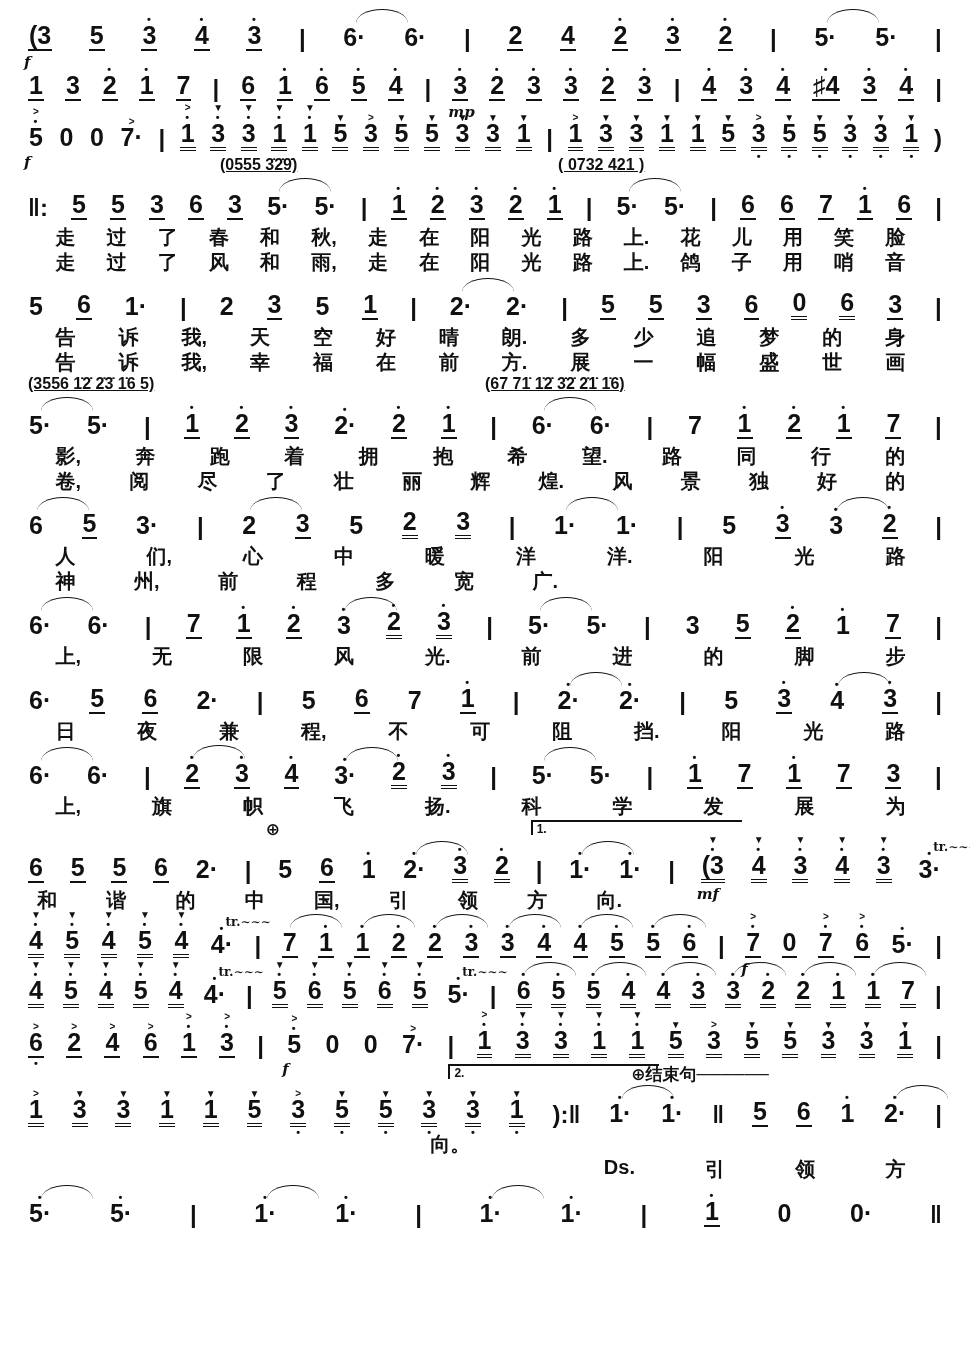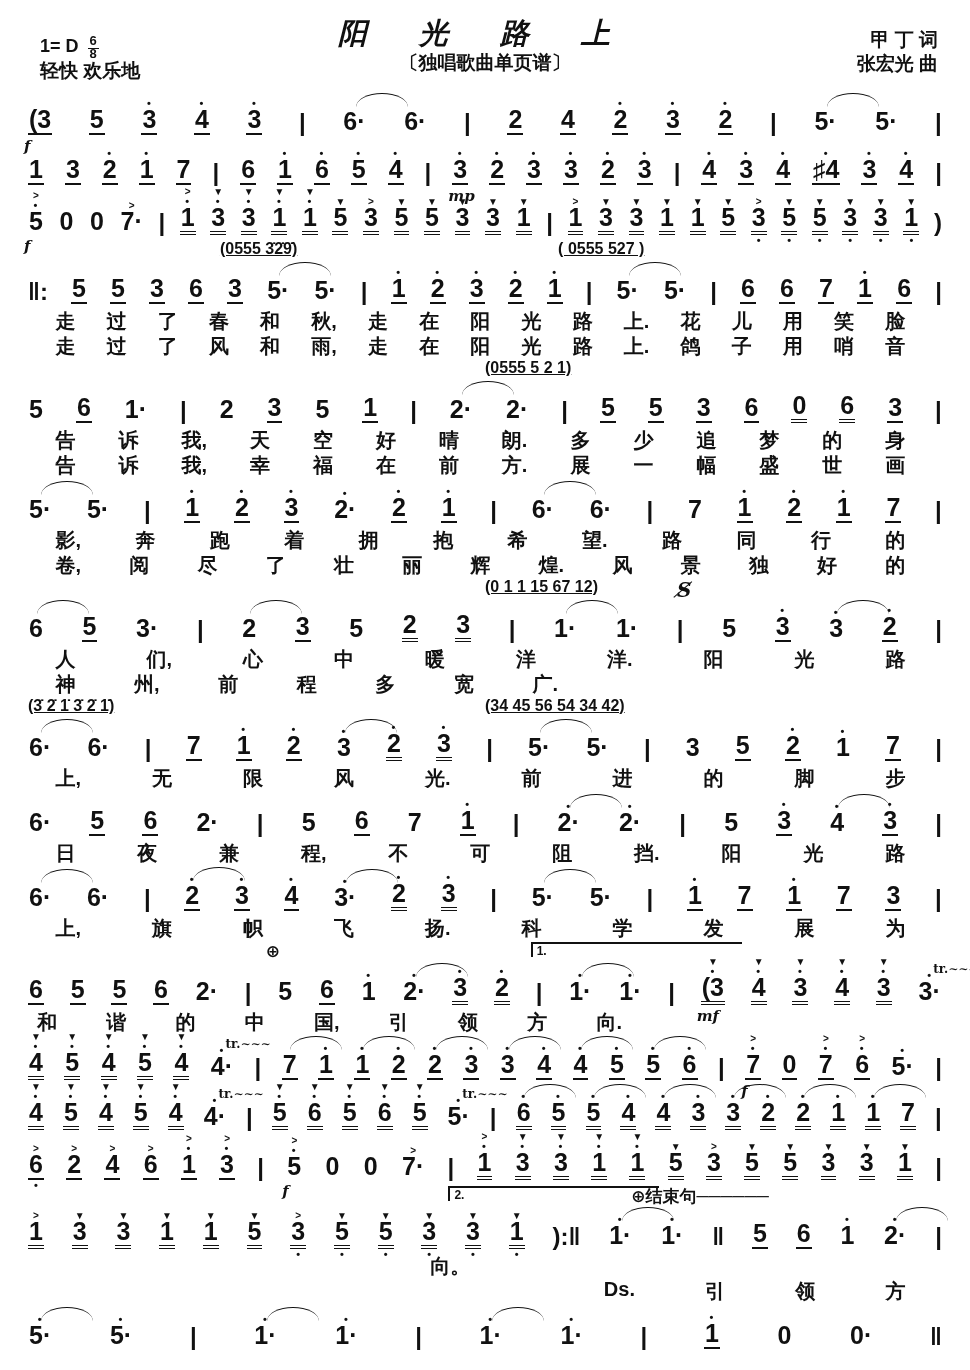--- a/index.html
+++ b/index.html
@@ -53,36 +53,20 @@
        font:bold 12px "DejaVu Serif",serif;}
   .lyr{position:relative;height:24px;font-size:20px;font-weight:bold;margin-top:1px;}
   .seg{position:absolute;top:0;display:flex;justify-content:space-between;
        white-space:nowrap;}
   .seg.nat{display:inline-flex;gap:12px;}
 </style>
 </head>
 <body>
 
 <div id="sheet">
-  <div class="hdr">
-    <div class="keysig">
-      <span>1= D</span>
-      <span class="meter">
-        <span class="mt">6</span><br>
-        <span>8</span>
-      </span>
-    </div>
-    <div class="tempo">轻快 欢乐地</div>
-    <div class="title">阳 光 路 上</div>
-    <div class="subtitle">〔独唱歌曲单页谱〕</div>
-    <div class="credits">
-      <div>甲  丁 词</div>
-      <div>张宏光 曲</div>
-    </div>
-  </div>
 
   <div id="score">
       <div class="system">
         <div class="notes">
           <div class="note u1"><div class="d" style="display: inline-block;">(3</div><div class="dyn">f</div></div>
           <div class="note u1"><div class="d" style="display: inline-block;">5</div></div>
           <div class="note u1"><div class="ab">
               <div class="od">•</div>
             </div><div class="d" style="display: inline-block;">3</div></div>
           <div class="note u1"><div class="ab">
@@ -267,21 +251,21 @@
             </div><div class="d" style="display: inline-block;">3</div><div class="bl">•</div></div>
           <div class="note u2"><div class="ab">
               <div class="mk">▼</div>
             </div><div class="d" style="display: inline-block;">1</div><div class="bl">•</div></div>
           <div class="bar">)</div>
         </div>
       </div>
       <div class="system">
         <div class="annrow">
           <div class="ann" style="left: 21%;">(0555 3̇2̇9̇)</div>
-          <div class="ann" style="left: 58%;">( 0555 527 )</div>
+          <div class="ann" style="left: 58%;">( 0732 421 )</div>
         </div>
         <div class="notes">
           <div class="bar">‖:</div>
           <div class="note u1"><div class="d" style="display: inline-block;">5</div></div>
           <div class="note u1"><div class="d" style="display: inline-block;">5</div></div>
           <div class="note u1"><div class="d" style="display: inline-block;">3</div></div>
           <div class="note u1"><div class="d" style="display: inline-block;">6</div></div>
           <div class="note u1"><div class="d" style="display: inline-block;">3</div></div>
           <div class="note"><div class="d" style="display: inline-block;">5·</div><div class="arc"></div></div>
           <div class="note"><div class="d" style="display: inline-block;">5·</div></div>
@@ -351,23 +335,20 @@
             <div class="" style="display: inline-block;">上.</div>
             <div class="" style="display: inline-block;">鸽</div>
             <div class="" style="display: inline-block;">子</div>
             <div class="" style="display: inline-block;">用</div>
             <div class="" style="display: inline-block;">哨</div>
             <div class="" style="display: inline-block;">音</div>
           </div>
         </div>
       </div>
       <div class="system">
-        <div class="annrow">
-          <div class="ann" style="left: 50%;">(0555 5 2 1)</div>
-        </div>
         <div class="notes">
           <div class="note"><div class="d" style="display: inline-block;">5</div></div>
           <div class="note u1"><div class="d" style="display: inline-block;">6</div></div>
           <div class="note"><div class="d" style="display: inline-block;">1·</div></div>
           <div class="bar">|</div>
           <div class="note"><div class="d" style="display: inline-block;">2</div></div>
           <div class="note u1"><div class="d" style="display: inline-block;">3</div></div>
           <div class="note"><div class="d" style="display: inline-block;">5</div></div>
           <div class="note u1"><div class="d" style="display: inline-block;">1</div></div>
           <div class="bar">|</div>
@@ -414,20 +395,24 @@
             <div class="" style="display: inline-block;">展</div>
             <div class="" style="display: inline-block;">一</div>
             <div class="" style="display: inline-block;">幅</div>
             <div class="" style="display: inline-block;">盛</div>
             <div class="" style="display: inline-block;">世</div>
             <div class="" style="display: inline-block;">画</div>
           </div>
         </div>
       </div>
       <div class="system">
+        <div class="annrow">
+          <div class="ann" style="left: 0%;">(3556 1̇2̇ 2̇3̇ 1̇6 5)</div>
+          <div class="ann" style="left: 50%;">(67 71̇ 1̇2̇ 3̇2̇ 2̇1̇ 1̇6)</div>
+        </div>
         <div class="notes">
           <div class="note"><div class="d" style="display: inline-block;">5·</div><div class="arc"></div></div>
           <div class="note"><div class="d" style="display: inline-block;">5·</div></div>
           <div class="bar">|</div>
           <div class="note u1"><div class="ab">
               <div class="od">•</div>
             </div><div class="d" style="display: inline-block;">1</div></div>
           <div class="note u1"><div class="ab">
               <div class="od">•</div>
             </div><div class="d" style="display: inline-block;">2</div></div>
@@ -488,24 +473,20 @@
             <div class="" style="display: inline-block;">煌.</div>
             <div class="" style="display: inline-block;">风</div>
             <div class="" style="display: inline-block;">景</div>
             <div class="" style="display: inline-block;">独</div>
             <div class="" style="display: inline-block;">好</div>
             <div class="" style="display: inline-block;">的</div>
           </div>
         </div>
       </div>
       <div class="system">
-        <div class="annrow">
-          <div class="ann" style="left: 50%;">(0 1 1 15 67 12)</div>
-          <div class="ann segno" style="left: 71%;">S̸</div>
-        </div>
         <div class="notes">
           <div class="note"><div class="d" style="display: inline-block;">6</div><div class="arc"></div></div>
           <div class="note u1"><div class="d" style="display: inline-block;">5</div></div>
           <div class="note"><div class="d" style="display: inline-block;">3·</div></div>
           <div class="bar">|</div>
           <div class="note"><div class="d" style="display: inline-block;">2</div><div class="arc"></div></div>
           <div class="note u1"><div class="d" style="display: inline-block;">3</div></div>
           <div class="note"><div class="d" style="display: inline-block;">5</div></div>
           <div class="note u2"><div class="d" style="display: inline-block;">2</div></div>
           <div class="note u2"><div class="d" style="display: inline-block;">3</div></div>
@@ -545,24 +526,20 @@
             <div class="" style="display: inline-block;">州,</div>
             <div class="" style="display: inline-block;">前</div>
             <div class="" style="display: inline-block;">程</div>
             <div class="" style="display: inline-block;">多</div>
             <div class="" style="display: inline-block;">宽</div>
             <div class="" style="display: inline-block;">广.</div>
           </div>
         </div>
       </div>
       <div class="system">
-        <div class="annrow">
-          <div class="ann" style="left: 0%;">(3̇ 2̇ 1̇ 3̇ 2̇ 1̇)</div>
-          <div class="ann" style="left: 50%;">(34 45 56 54 34 42)</div>
-        </div>
         <div class="notes">
           <div class="note"><div class="d" style="display: inline-block;">6·</div><div class="arc"></div></div>
           <div class="note"><div class="d" style="display: inline-block;">6·</div></div>
           <div class="bar">|</div>
           <div class="note u1"><div class="d" style="display: inline-block;">7</div></div>
           <div class="note u1"><div class="ab">
               <div class="od">•</div>
             </div><div class="d" style="display: inline-block;">1</div></div>
           <div class="note u1"><div class="ab">
               <div class="od">•</div>

